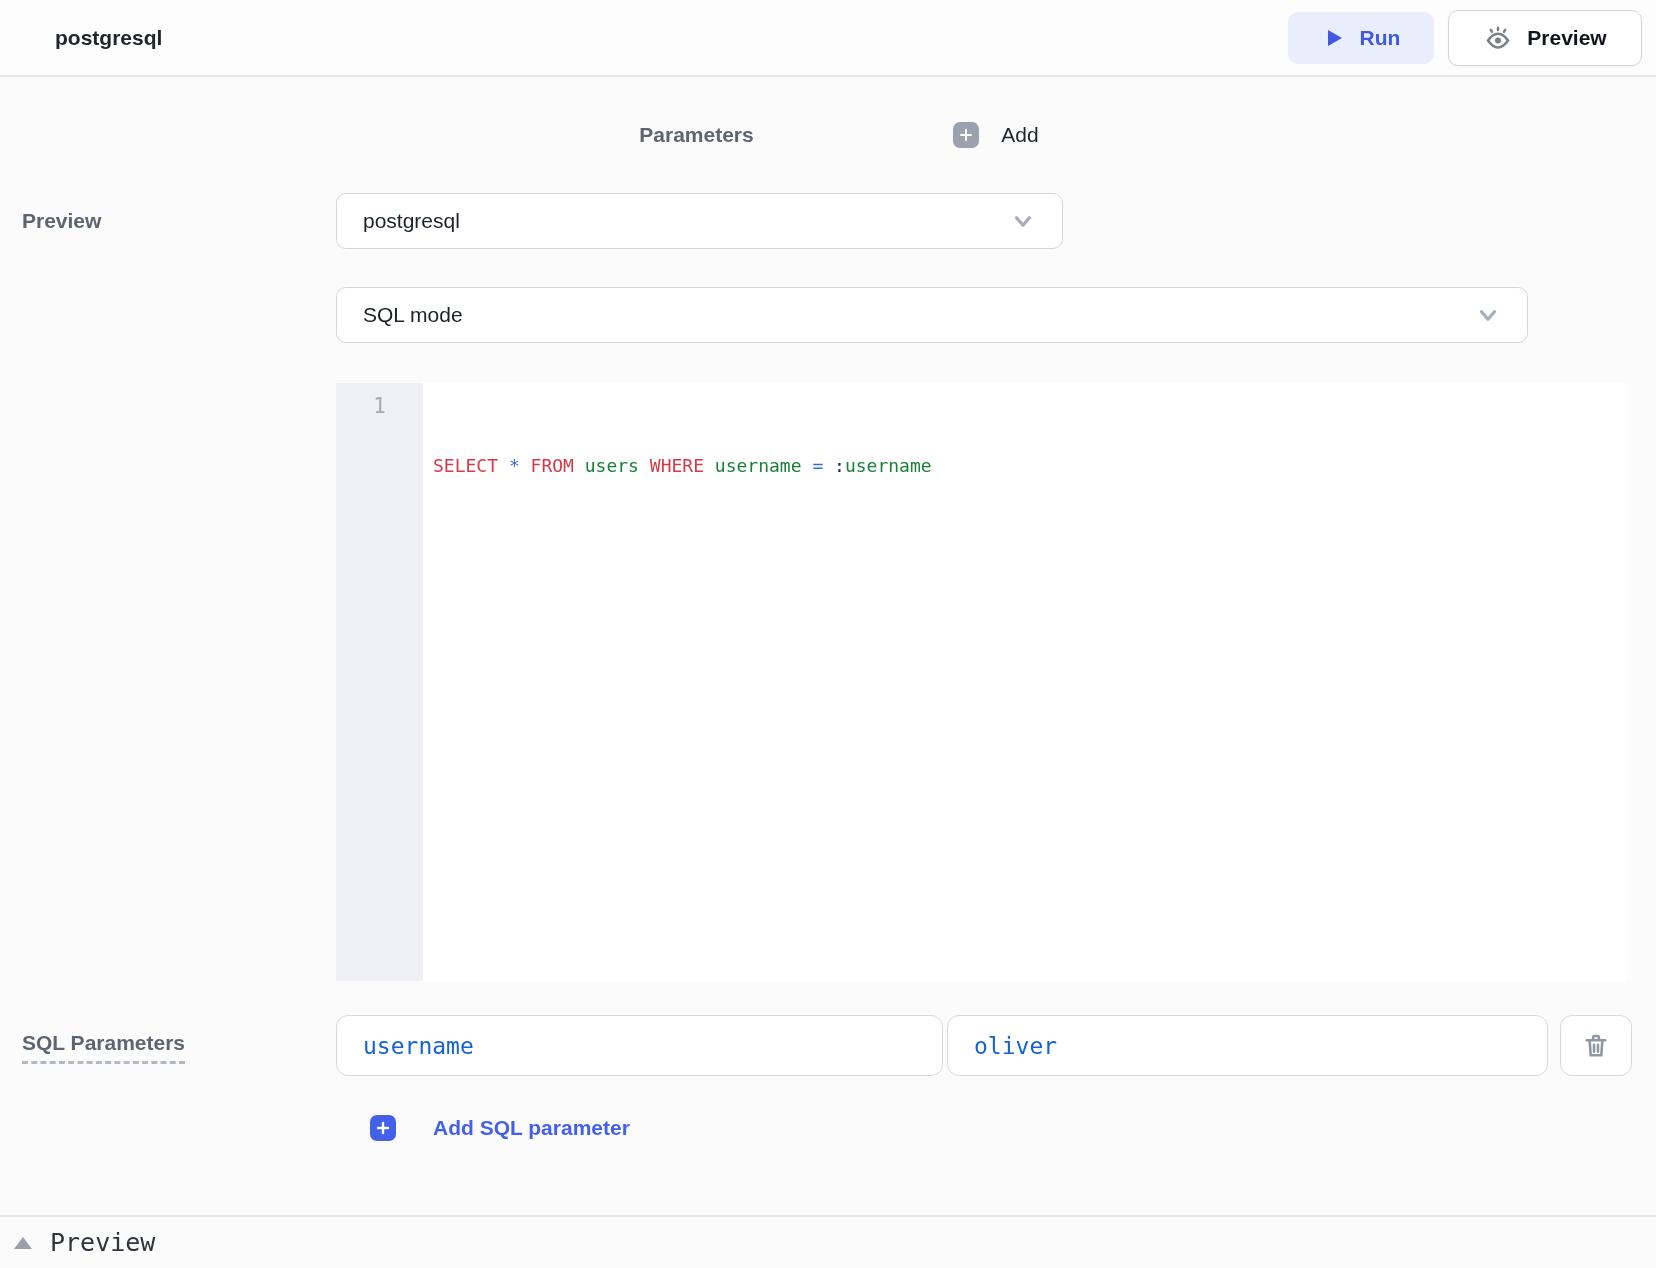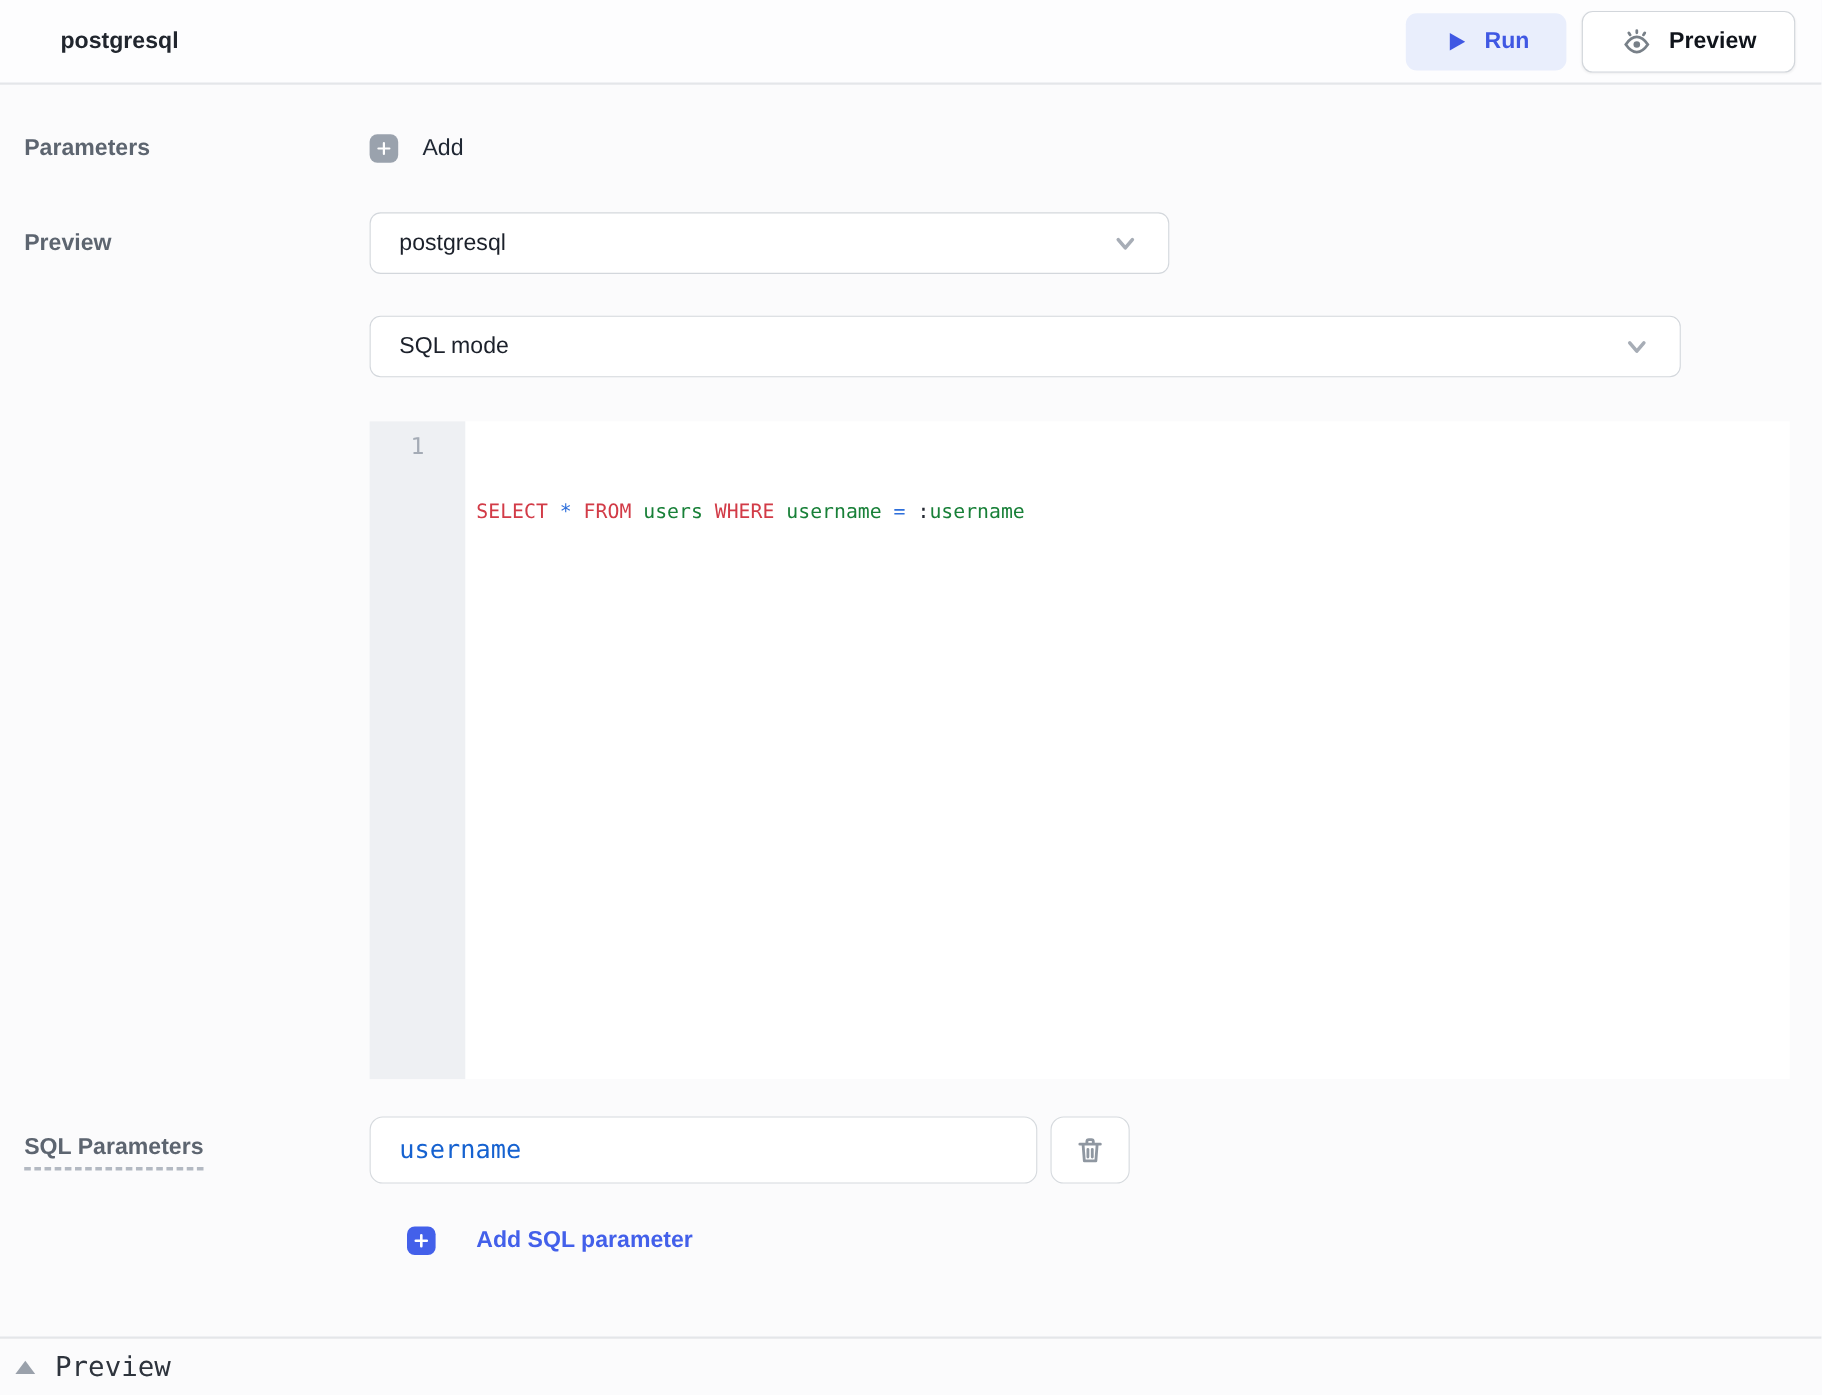--- a/index.html
+++ b/index.html
@@ -25,41 +25,41 @@
     position:relative; display:flex; align-items:center;
     padding:0 18px; font-size:21px; color:#4d5766; cursor:pointer;
   }
   .tab.active { color:#171c26; font-weight:600; }
   .tab.active .tab-underline {
     position:absolute; left:0; right:0; bottom:-2px; height:5px;
     background:#3d56d8; border-radius:2px;
   }
   .header-actions {
     margin-left:auto; display:flex; align-items:center; gap:14px;
-    padding-right:24px;
+    padding-right:14px;
   }
   .run-btn {
     width:146px; height:52px; border:none; border-radius:10px;
     background:#e9eefc; color:#4058e3; font-size:21px; font-weight:700;
     display:flex; align-items:center; justify-content:center; gap:14px;
     cursor:pointer; font-family:inherit;
   }
   .preview-btn {
     width:194px; height:56px; border:1px solid #d2d6db; border-radius:10px;
     background:#ffffff; color:#10141b; font-size:21px; font-weight:700;
     display:flex; align-items:center; justify-content:center; gap:14px;
     cursor:pointer; box-shadow:0 1px 2px rgba(0,0,0,.05); font-family:inherit;
   }
   
   .row { display:flex; }
   .label-col { width:336px; padding-left:22px; flex:0 0 336px; }
   .field-label { font-size:21px; font-weight:600; color:#5d6570; }
   .dashed-underline { border-bottom:3px dashed #b3b9c2; padding-bottom:7px; }
 
-  .row-parameters { margin-top:36px; height:44px; align-items:center; }
+  .row-parameters { margin-top:36px; height:44px; align-items:center;justify-content:center; }
   .add-chip-row { display:flex; align-items:center; gap:22px; }
   .plus-chip {
     width:26px; height:26px; border-radius:7px; border:none; cursor:pointer;
     display:flex; align-items:center; justify-content:center;
   }
   .plus-chip.gray { background:#9aa2ad; }
   .plus-chip.blue { background:#4360ea; }
   .plus-chip svg { display:block; }
   .add-label { font-size:21px; color:#1f2733; }
 
@@ -191,20 +191,21 @@
     </div>
   </div>
 </div>
 
 <div class="row row-sqlparams">
   <div class="label-col" style="padding-top:16px;">
     <span class="field-label dashed-underline">SQL Parameters</span>
   </div>
   <div class="sqlparam-fields">
     <input class="param-input name" type="text" value="username" style="">
+    <input class="param-input value" type="text" value="oliver" style="">
     <button class="trash-btn">
       <svg width="28" height="28" viewBox="0 0 24 24" fill="none" stroke="#8f97a1" stroke-width="2.2" stroke-linecap="round" stroke-linejoin="round">
         <path d="M4 7h16M9.5 7V5a1.5 1.5 0 0 1 1.5-1.5h2A1.5 1.5 0 0 1 14.5 5v2M6.5 7l1 13h9l1-13"></path>
         <path d="M10.3 11v6M13.7 11v6"></path>
       </svg>
     </button>
   </div>
 </div>
 
 <div class="row row-addsql">

